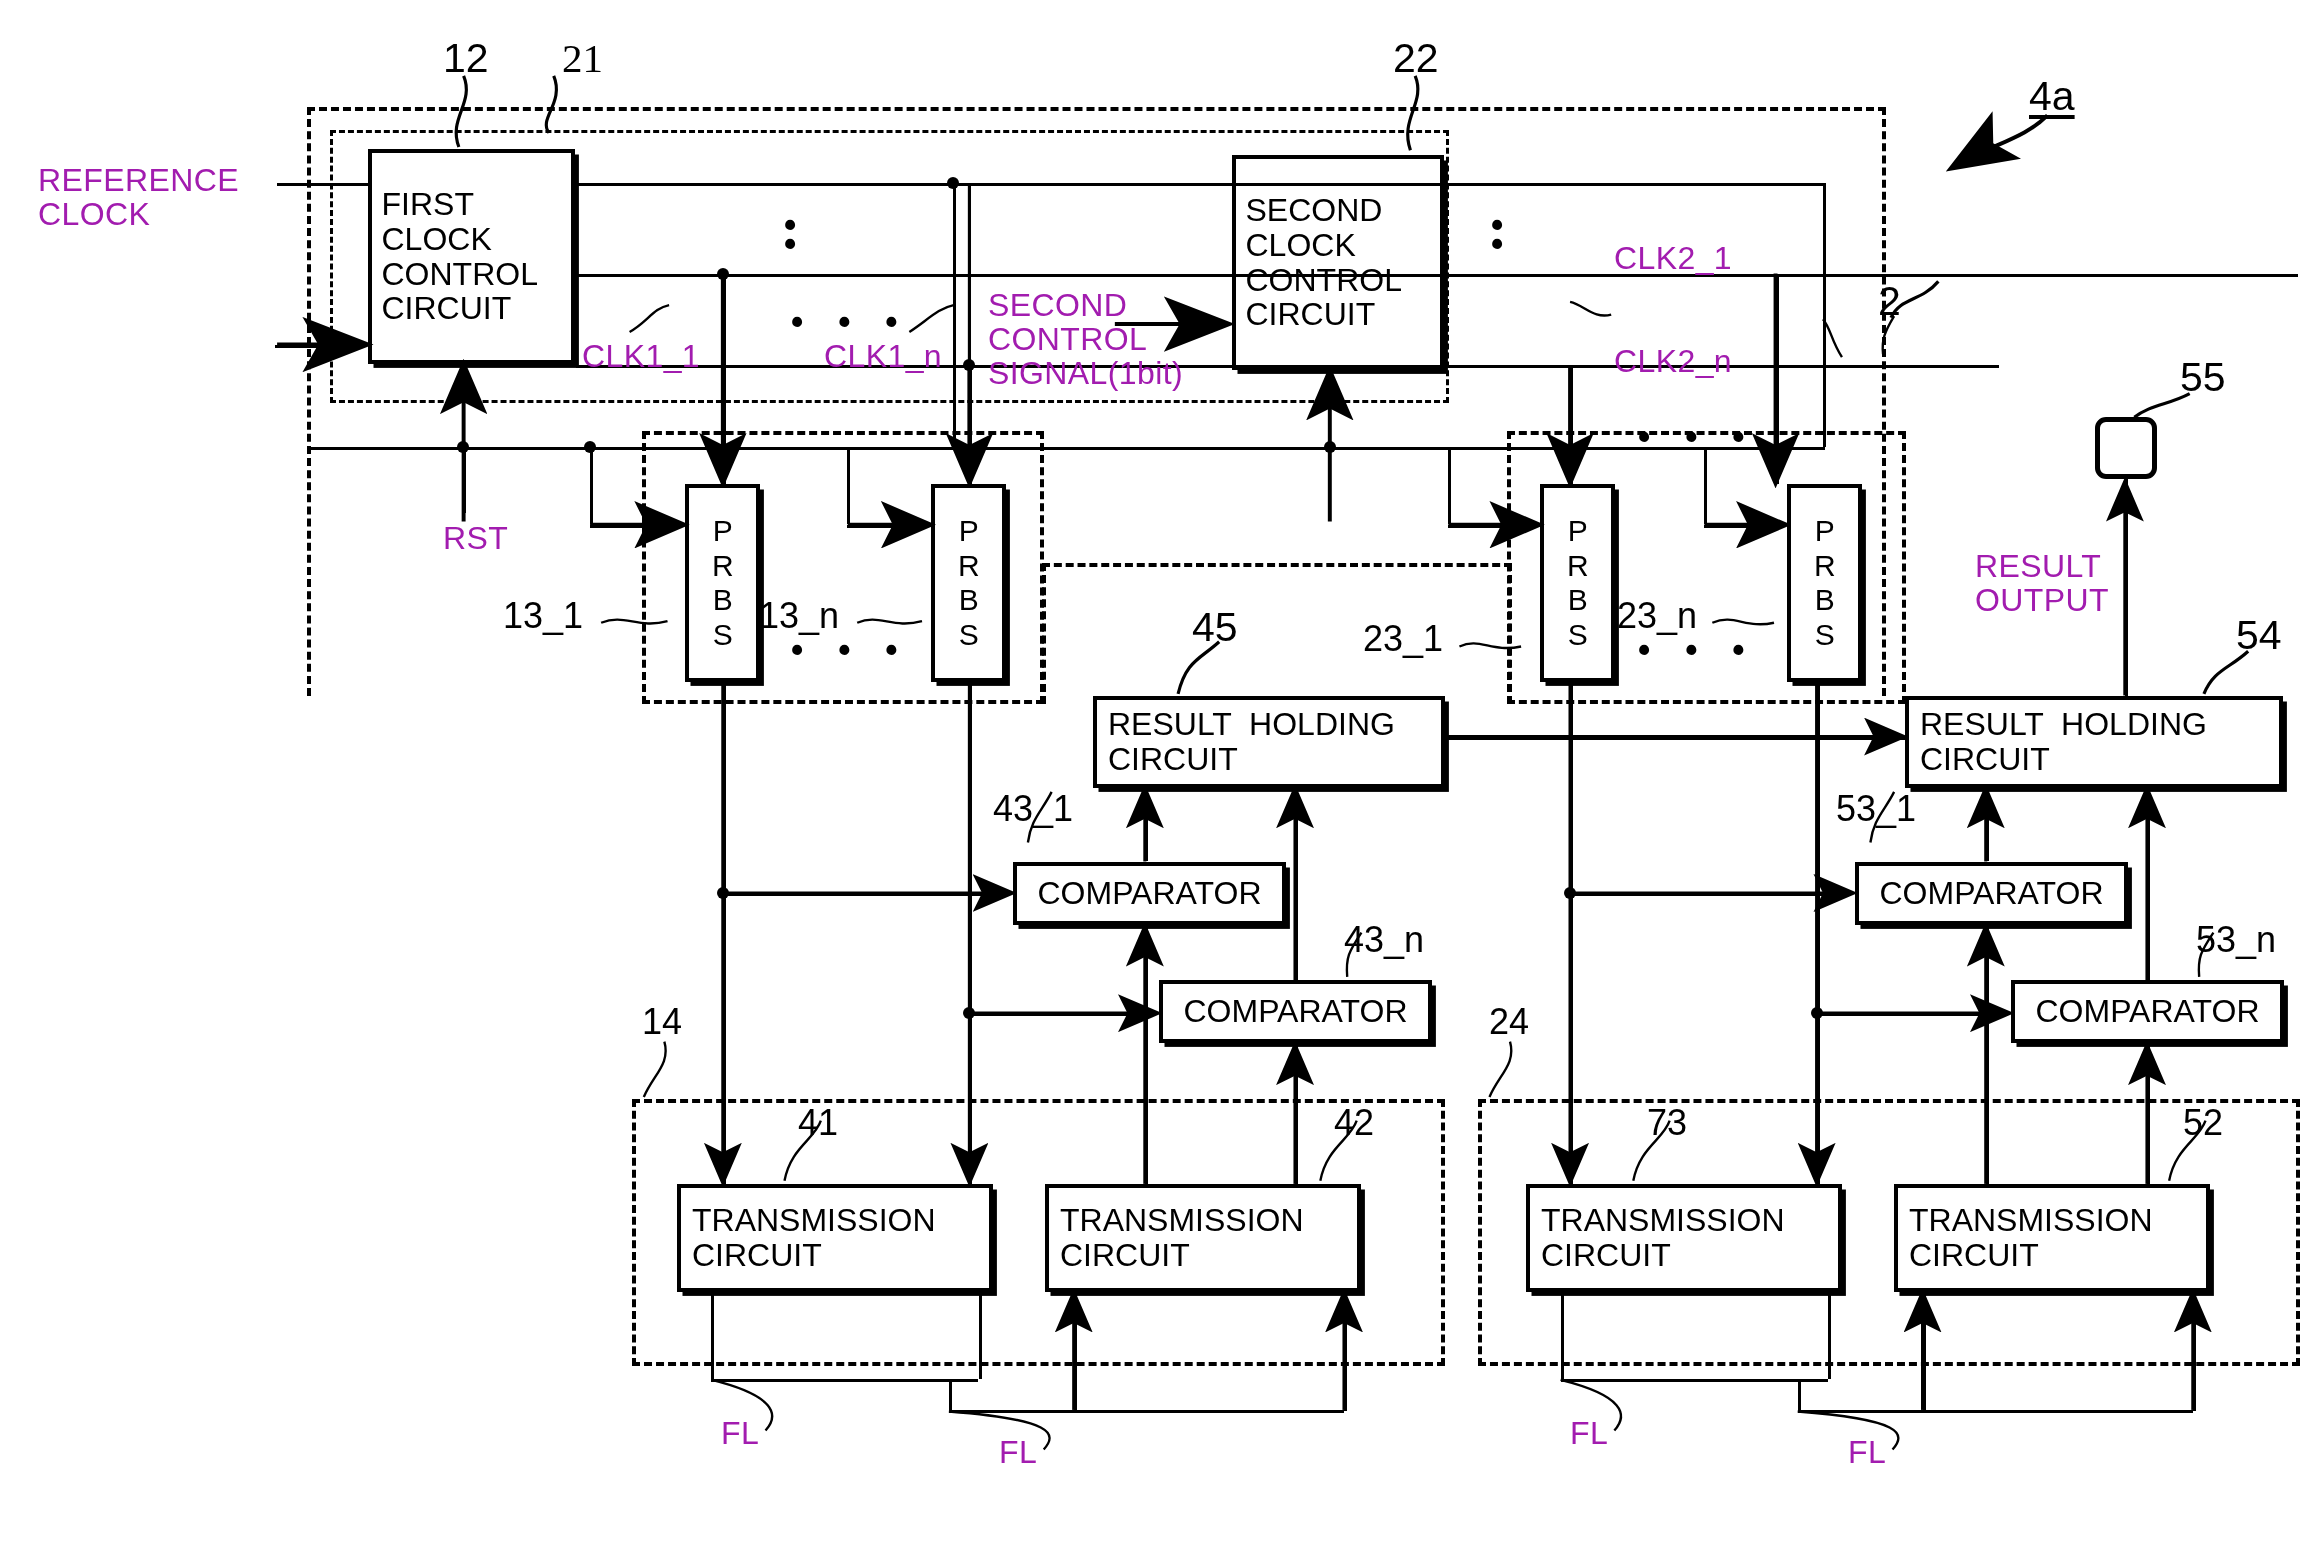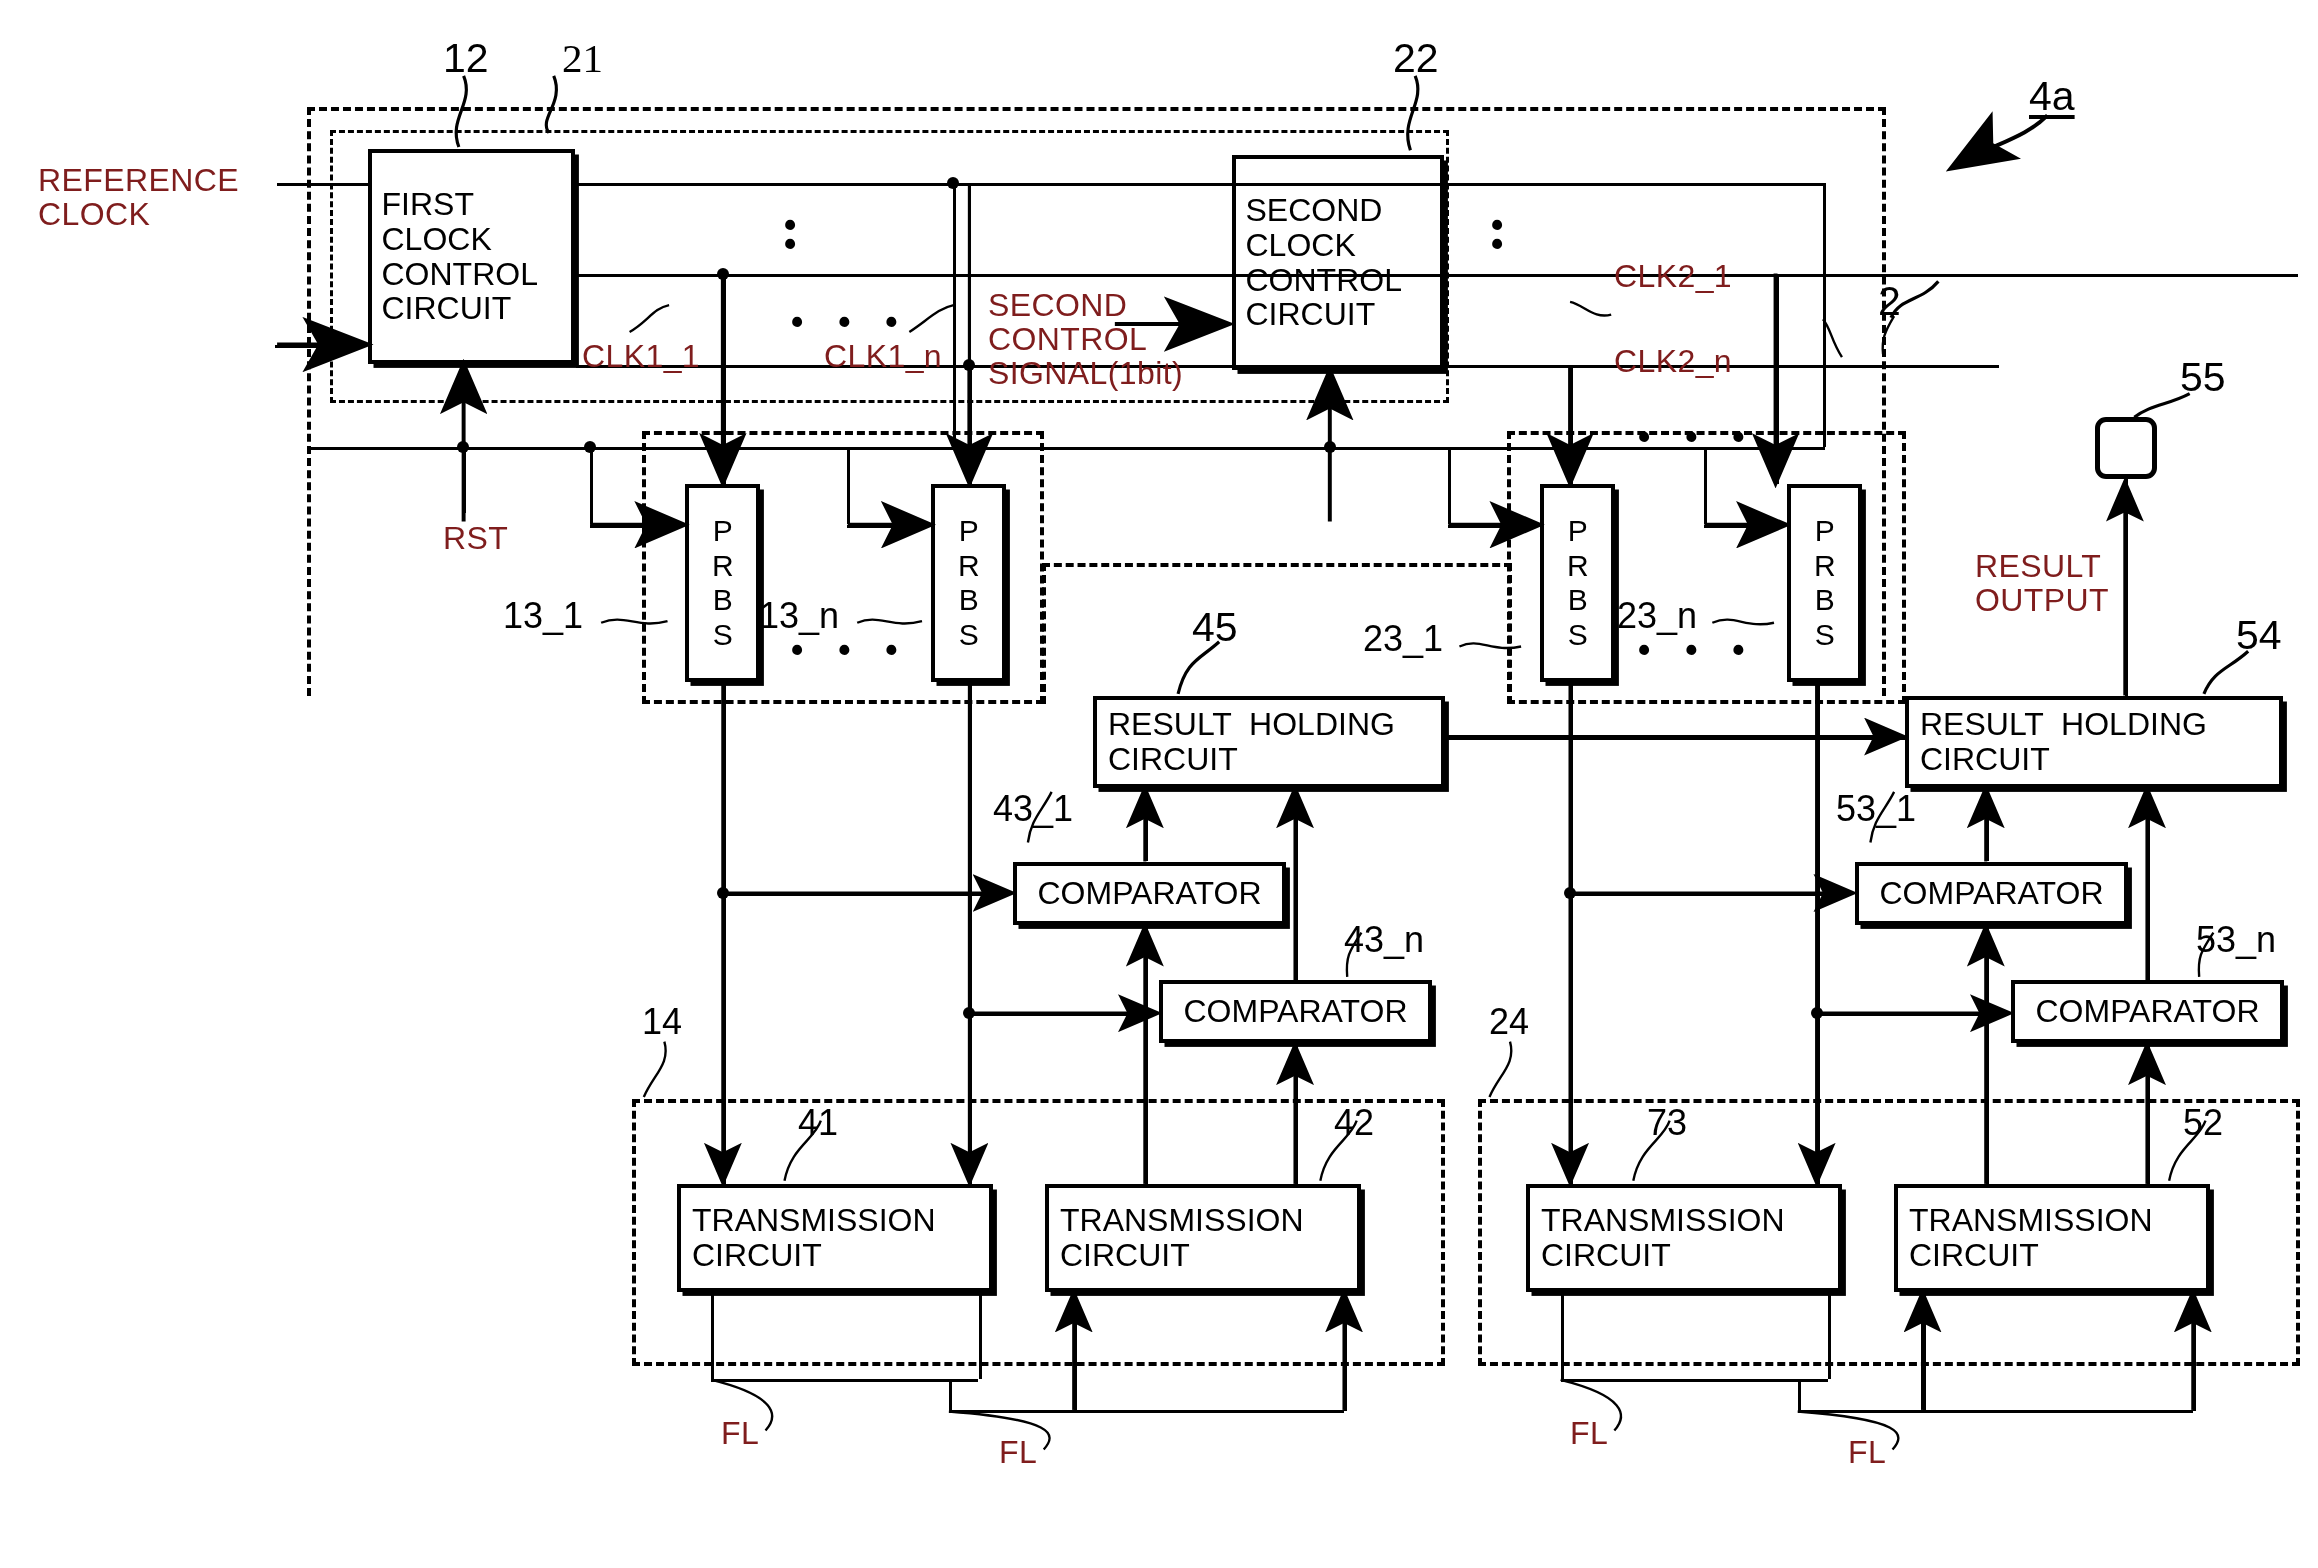--- a/index.html
+++ b/index.html
@@ -16,21 +16,21 @@
     color: #000000;
     overflow: hidden;
   }
   
   .txt {
     position: absolute;
     font-size: 32px;
     line-height: 1.06;
     letter-spacing: 0.4px;
     white-space: pre;
-    color: #7f1d1d;
+    color: #a21caf;
   }
   .ref {
     position: absolute;
     font-size: 36px;
     line-height: 1;
     white-space: pre;
     color: #000;
   }
   .ref.big { font-size: 41px; }
   .ref.u { text-decoration: underline; text-underline-offset: 4.7px; }
@@ -368,21 +368,21 @@
 CONTROL
 SIGNAL(1bit)</div>
 
   <div class="txt" style="left:443px; top:522px;">RST</div>
 
   <div class="txt" style="left:1975px; top:550px; text-align:left;">RESULT
 OUTPUT</div>
 
   <div class="txt" style="left:582px; top:340px;">CLK1_1</div>
   <div class="txt" style="left:776px; top:340px;margin-left:48px;">CLK1_n</div>
-  <div class="txt" style="left:1614px; top:260px;">CLK2_1</div>
+  <div class="txt" style="left:1614px; top:242px;">CLK2_1</div>
   <div class="txt" style="left:1614px; top:345px;">CLK2_n</div>
 
   <div class="ref big" style="left:443px; top:38px;">12</div>
   <div class="ref big" style="left:562px; top:38px;font-family:Liberation Serif, serif;">21</div>
   <div class="ref big" style="left:1393px; top:38px;">22</div>
   <div class="ref big u" style="left:2029px; top:76px;">4a</div>
   <div class="ref big" style="left:1878px; top:281px;">2</div>
   <div class="ref big" style="left:2180px; top:357px;">55</div>
   <div class="ref big" style="left:2236px; top:615px;">54</div>
   <div class="ref big" style="left:1192px; top:607px;">45</div>

